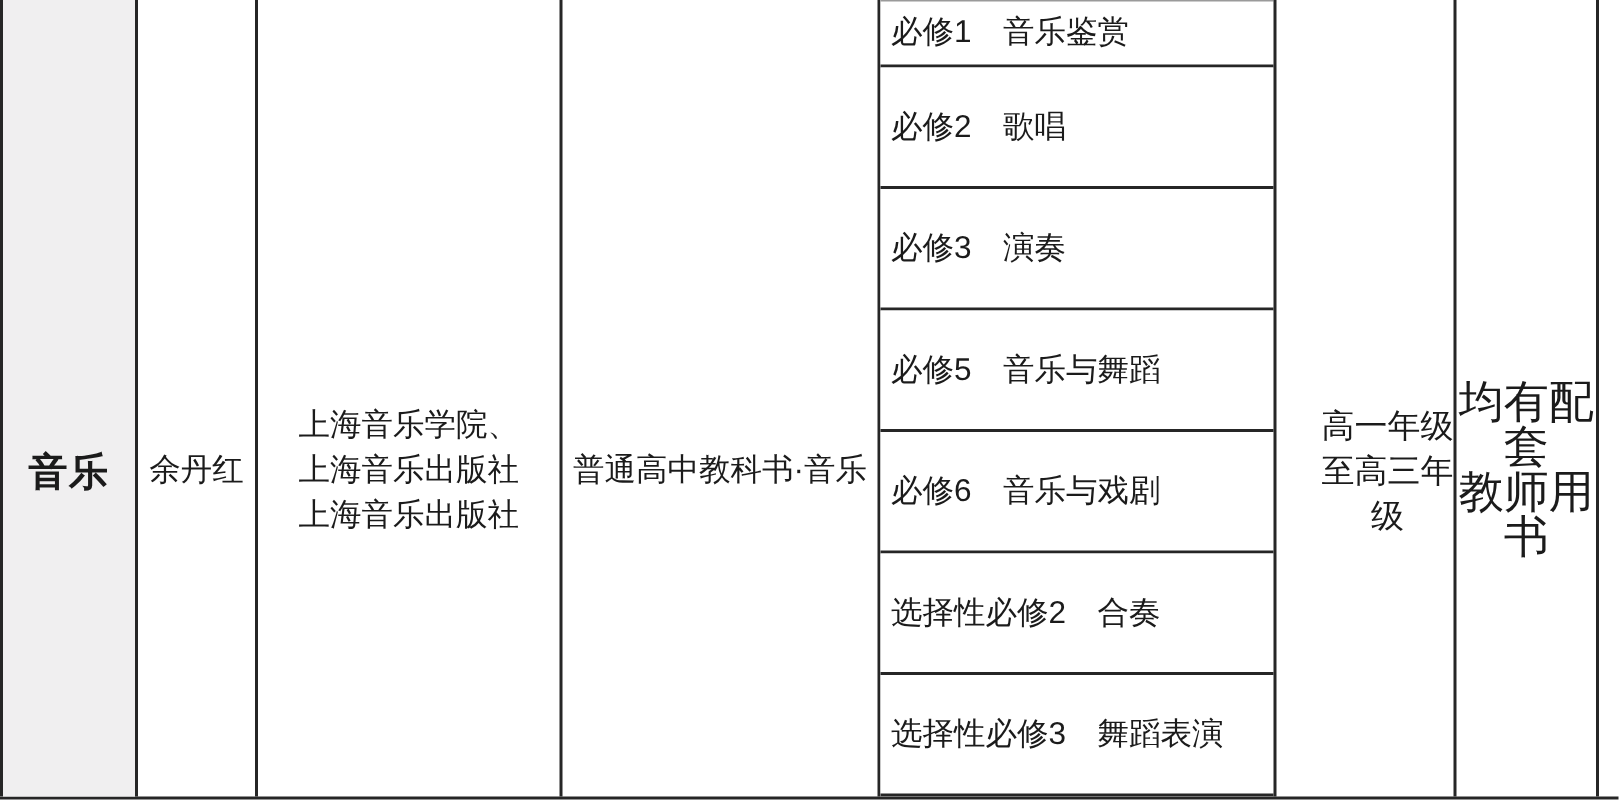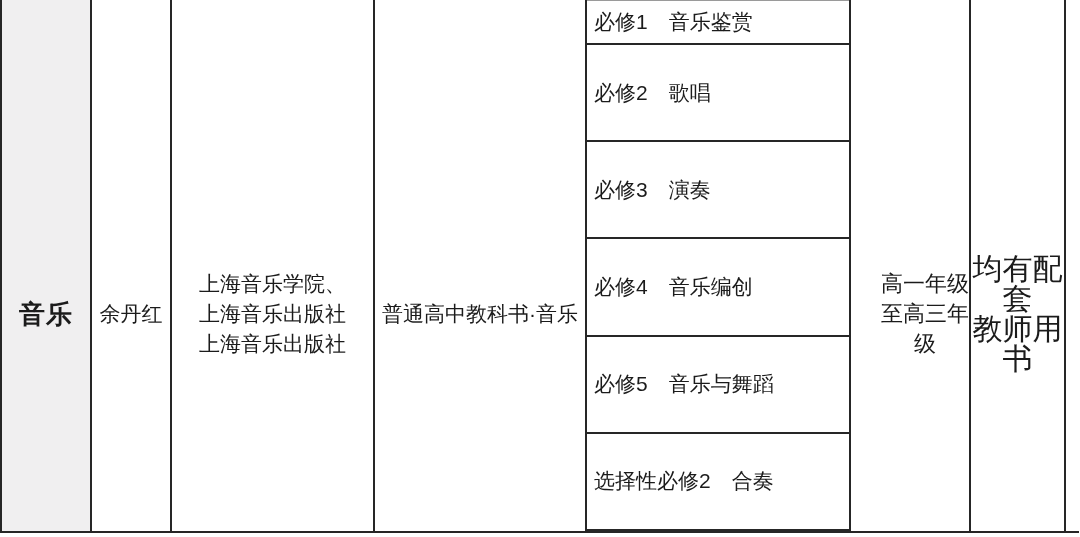--- a/index.html
+++ b/index.html
@@ -95,27 +95,30 @@
       <div class="vrow">
           <span>必修1　音乐鉴赏</span>
         </div>
       <div class="vrow">
           <span>必修2　歌唱</span>
         </div>
       <div class="vrow">
           <span>必修3　演奏</span>
         </div>
       <div class="vrow">
-          <span>必修4　音乐编创</span>
-        </div>
-      <div class="vrow">
           <span>必修5　音乐与舞蹈</span>
         </div>
       <div class="vrow">
+          <span>必修6　音乐与戏剧</span>
+        </div>
+      <div class="vrow">
           <span>选择性必修2　合奏</span>
+        </div>
+      <div class="vrow">
+          <span>选择性必修3　舞蹈表演</span>
         </div>
     </div>
 
     <div class="cell c6 multi">
       <span>高一年级
 至高三年
 级</span>
     </div>
 
     <div class="cell c7 multi">

